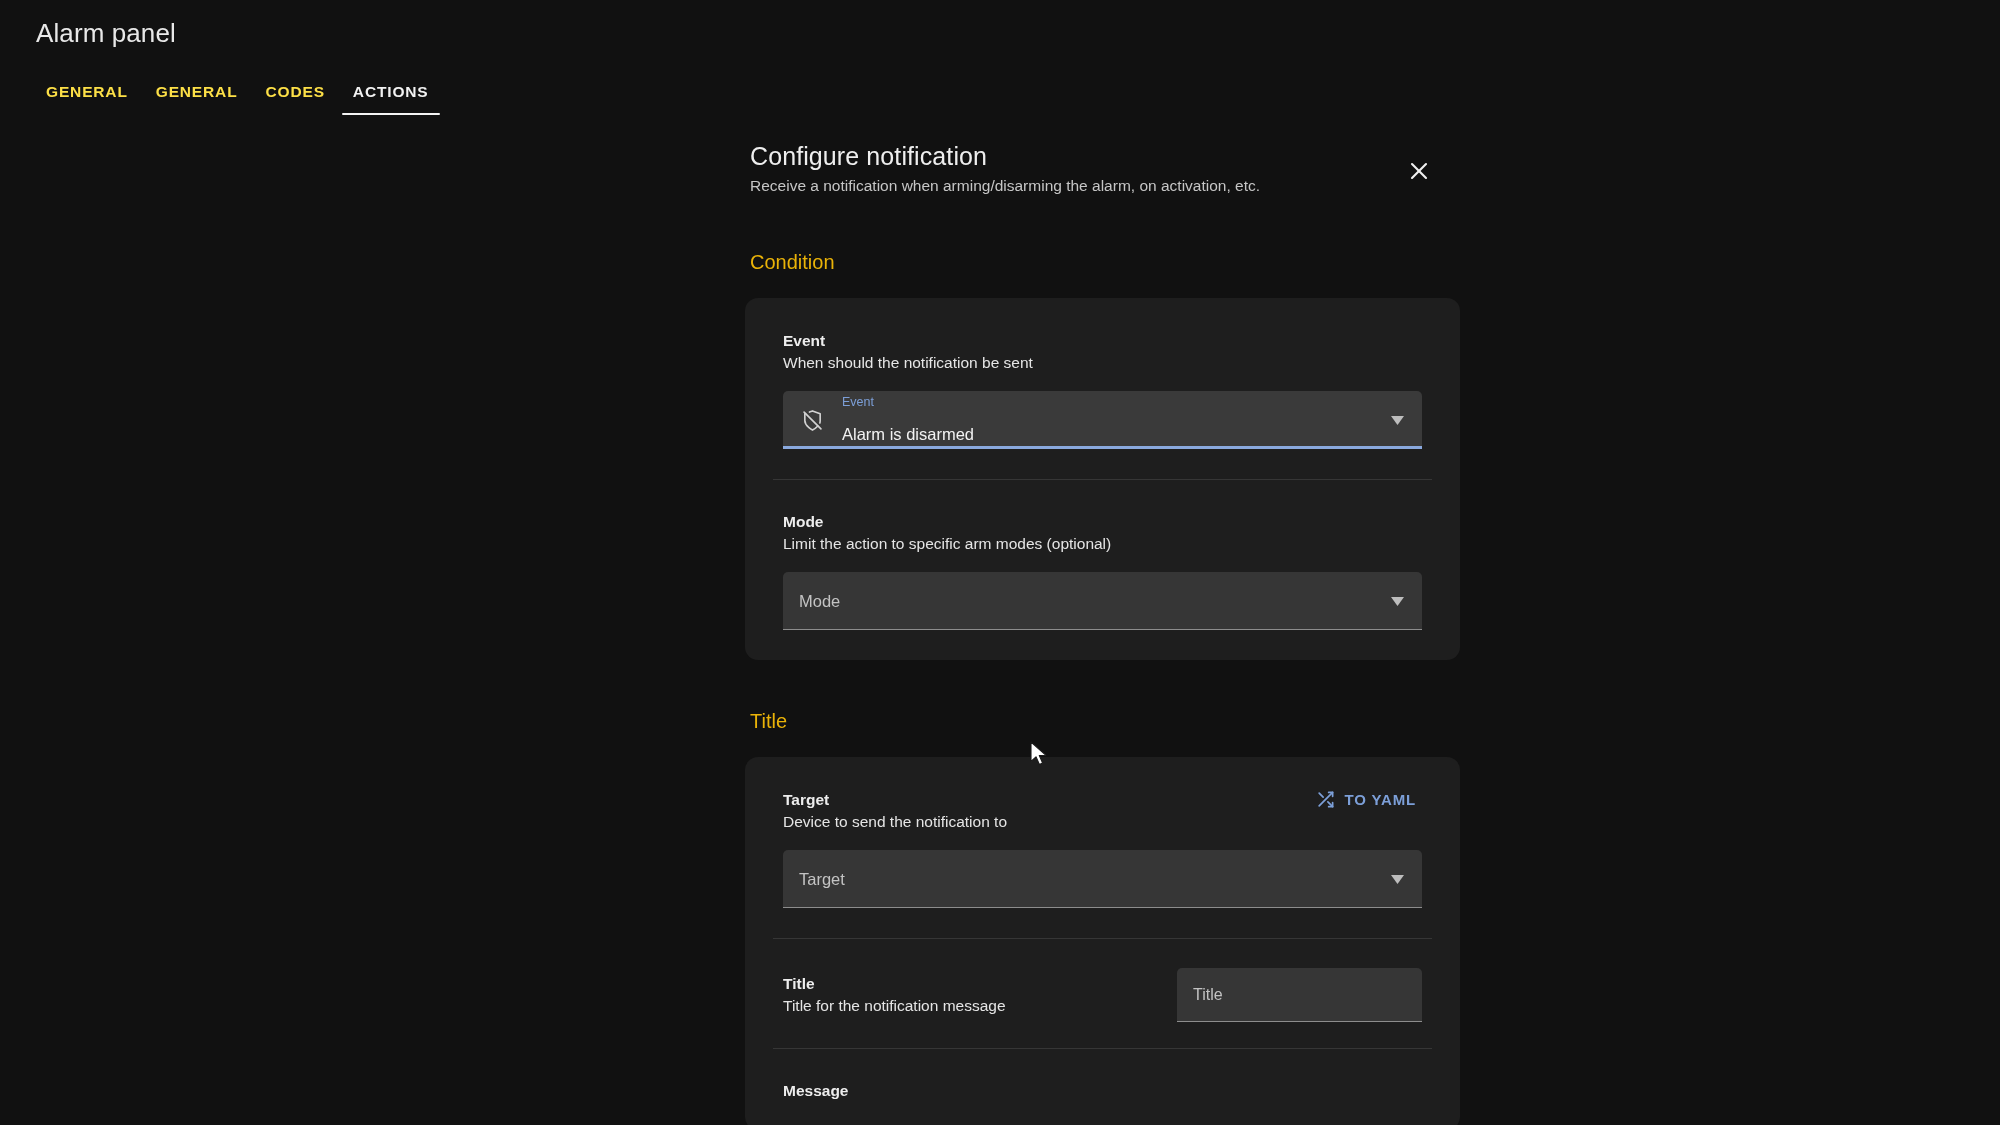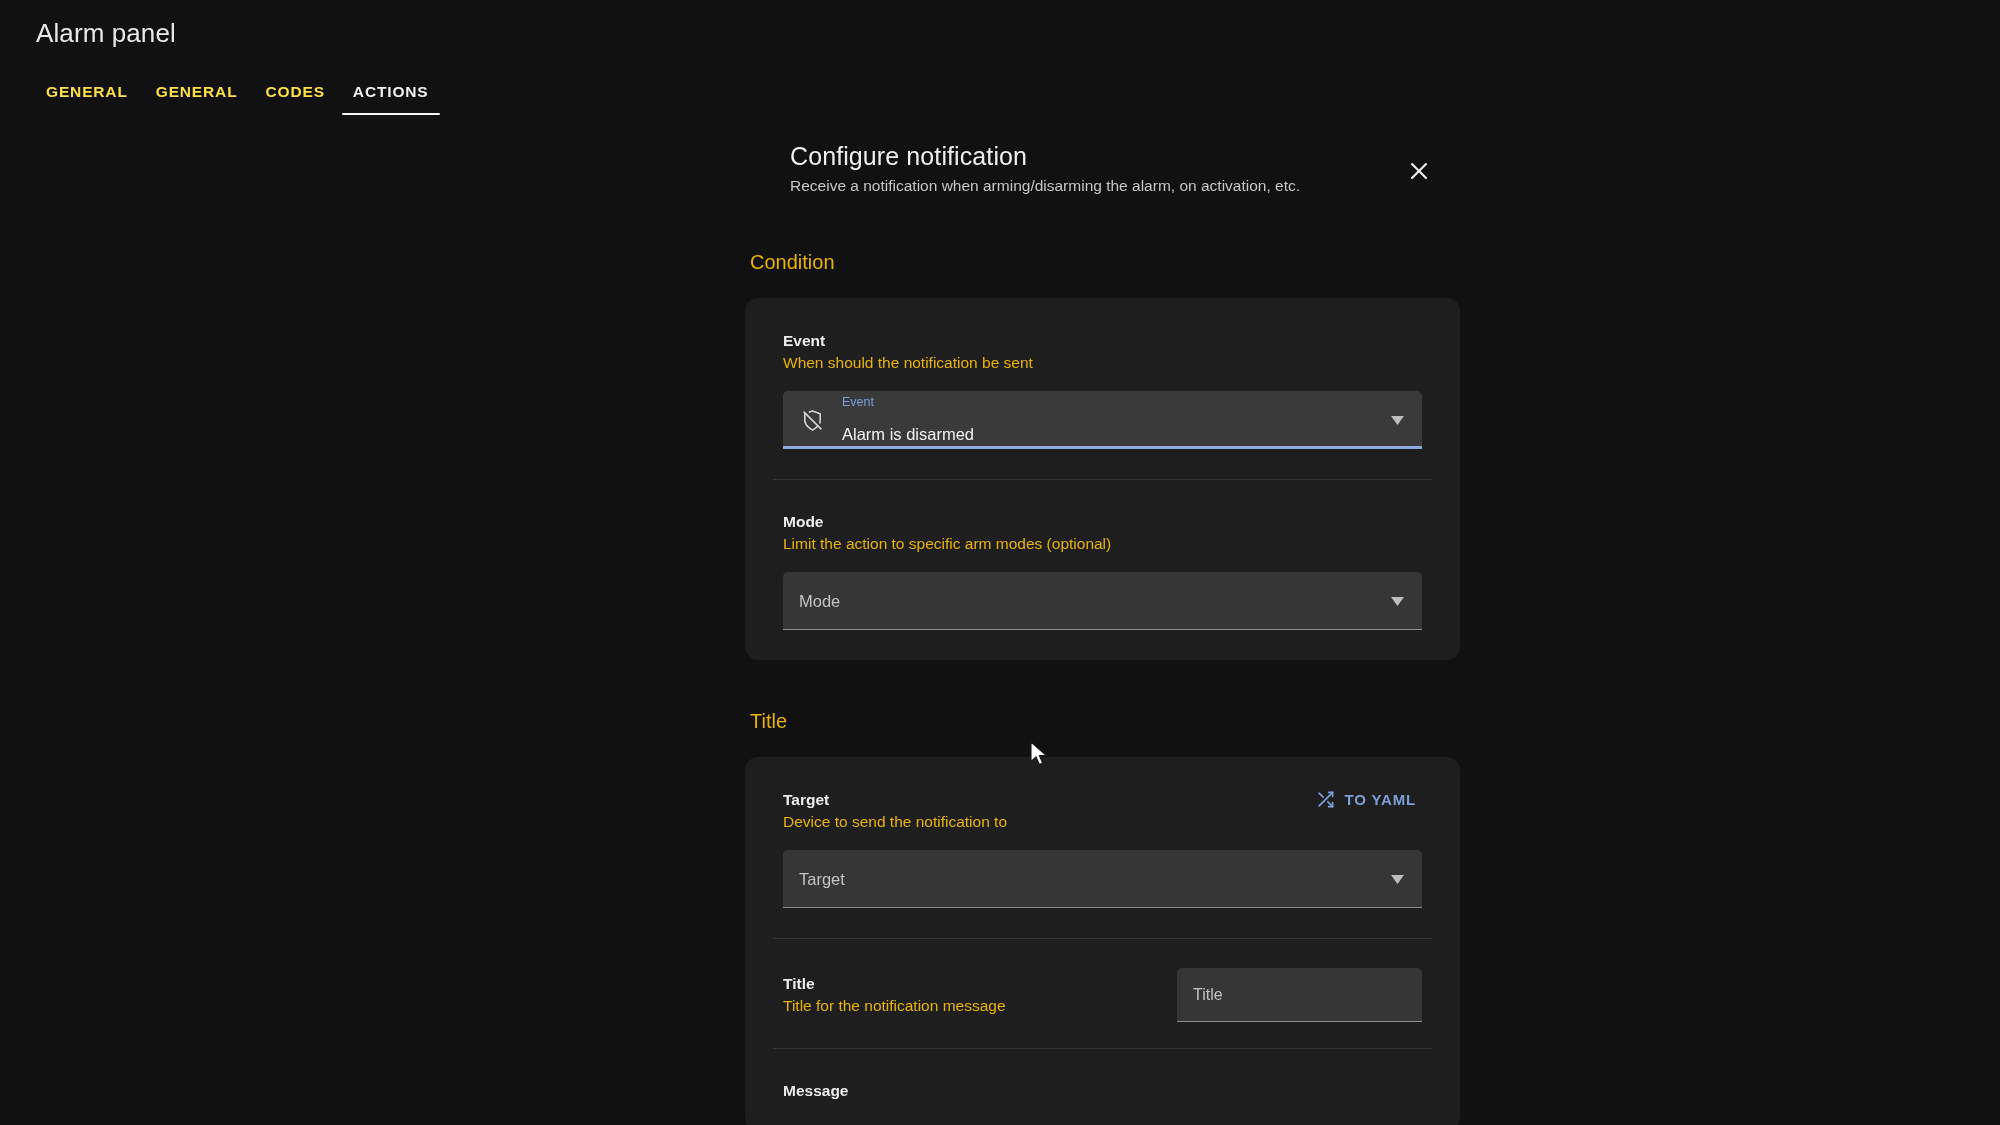--- a/index.html
+++ b/index.html
@@ -85,21 +85,20 @@
     top: 0;
     width: 715px;
     height: 1125px;
     background: #111111;
     overflow: hidden;
   }
 
   .dialog-head {
     position: relative;
     padding: 140px 0 0 5px;
-    margin-left: 40px;
   }
 
   .dialog-title {
     font-size: 25px;
     font-weight: 400;
     color: #eeeeee;
     line-height: 32px;
     letter-spacing: 0.1px;
   }
 
@@ -164,21 +163,21 @@
     font-size: 15.5px;
     font-weight: 700;
     color: #ededed;
     line-height: 19px;
   }
 
   .row-desc {
     margin-top: 3px;
     font-size: 15.5px;
     font-weight: 400;
-    color: #eab308;
+    color: #e5e5e5;
     line-height: 20px;
   }
 
   
   .row.inline {
     display: flex;
     align-items: flex-start;
     justify-content: space-between;
     padding: 30px 0 26px 0;
   }

